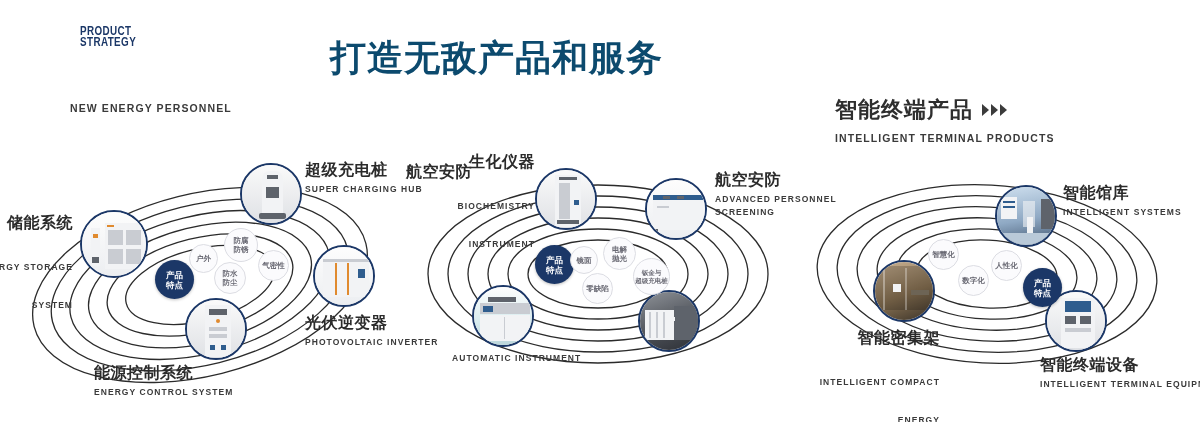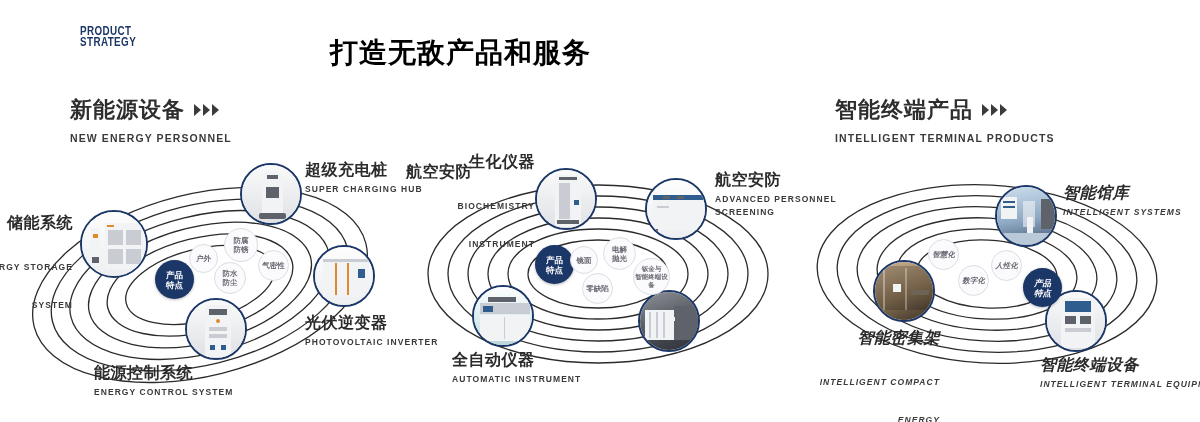--- a/index.html
+++ b/index.html
@@ -21,21 +21,21 @@
   .brand-en{
     margin-left:10px;margin-bottom:2px;
     color:#1b3767;font-size:12px;font-weight:bold;line-height:11px;
     letter-spacing:0.5px;
     transform:scaleX(0.82);transform-origin:left bottom;
     font-family:"Liberation Sans",sans-serif;
   }
   .brand-en div{white-space:nowrap;}
   .headline{
     position:absolute;left:330px;top:34px;
-    font-size:28px;font-weight:bold;color:#000000;letter-spacing:1px;
+    font-size:36px;font-weight:bold;color:#0c4a6e;letter-spacing:1px;
     font-family:"DejaVu Sans","Liberation Sans",sans-serif;
   }
 
   
   .sec-head{position:absolute;}
   .sec-cn{
     font-size:22px;font-weight:bold;color:#2e2e2e;letter-spacing:1px;
     display:flex;align-items:center;
     font-family:"DejaVu Sans","Liberation Sans",sans-serif;
   }
@@ -47,21 +47,21 @@
   }
   .sec-en{
     margin-top:7px;font-size:10.5px;color:#3a3a3a;letter-spacing:1.1px;
     font-weight:bold;font-family:"Liberation Sans",sans-serif;
   }
 
   
   .group{position:absolute;top:150px;width:400px;height:260px;}
   .g1{left:0px;}
   .g2{left:400px;}
-  .g3{left:795px;font-style:italic;}
+  .g3{left:795px;}
   .group svg.orbits{position:absolute;left:0;top:0;width:400px;height:260px;}
 
   
   .node{
     position:absolute;border-radius:50%;
     border:2px solid #1b3767;
     background:#f3f4f6;
     overflow:hidden;
     box-sizing:border-box;
   }
@@ -117,28 +117,20 @@
 
   <div class="header">
     <div class="brand-en">
       <div>PRODUCT</div>
       <div>STRATEGY</div>
     </div>
   </div>
   <div class="headline">打造无敌产品和服务</div>
 
   <div class="sec-head" style="left:70px;top:95px;">
-    <div class="sec-cn">
-      <span>新能源设备</span>
-      <span class="chev">
-          <i></i>
-          <i></i>
-          <i></i>
-        </span>
-    </div>
     <div class="sec-en">NEW ENERGY PERSONNEL</div>
   </div>
 
 
   <div class="sec-head" style="left:835px;top:95px;">
     <div class="sec-cn">
       <span>智能终端产品</span>
       <span class="chev">
           <i></i>
           <i></i>
@@ -284,21 +276,20 @@
     <div class="node" style="left:72px;top:135px;width:62px;height:62px;">
       <div class="ph ph-teal">
         <div class="mini l" style="left:6px;top:28px;width:50px;height:26px;"></div>
         <div class="mini" style="left:6px;top:16px;width:50px;height:11px;"></div>
         <div class="mini d" style="left:14px;top:10px;width:28px;height:5px;"></div>
         <div class="mini b" style="left:9px;top:19px;width:10px;height:6px;"></div>
         <div class="mini" style="left:30px;top:30px;width:1px;height:22px;"></div>
       </div>
     </div>
     <div class="lab" style="left:52px;top:200px;">
-      <div class="cn">全自动仪器</div>
       <div class="en">AUTOMATIC INSTRUMENT</div>
     </div>
 
     <div class="node" style="left:238px;top:140px;width:62px;height:62px;">
       <div class="ph ph-dark">
         <div class="mini l" style="left:5px;top:18px;width:30px;height:30px;"></div>
         <div class="mini d" style="left:34px;top:14px;width:24px;height:34px;"></div>
         <div class="mini" style="left:9px;top:20px;width:2px;height:26px;"></div>
         <div class="mini" style="left:16px;top:20px;width:2px;height:26px;"></div>
         <div class="mini" style="left:23px;top:20px;width:2px;height:26px;"></div>
@@ -308,21 +299,21 @@
 
     <div class="bub core" style="left:135px;top:95px;width:39px;height:39px;flex-direction:column;">
       <span>产品</span>
       <span>特点</span>
     </div>
     <div class="bub" style="left:170px;top:96px;width:28px;height:28px;">镜面</div>
     <div class="bub" style="left:203px;top:87px;width:33px;height:33px;white-space:pre-line;">电解
 抛光</div>
     <div class="bub" style="left:182px;top:123px;width:31px;height:31px;">零缺陷</div>
     <div class="bub" style="left:233px;top:108px;width:37px;height:37px;white-space:pre-line;font-size:6.5px;line-height:8px;">钣金与
-智能终端设备</div>
+超级充电桩</div>
   </div>
 
   <div class="group g3">
     <svg class="orbits" viewBox="0 0 400 260">
       <g fill="none" stroke="#2b2b2b" stroke-width="1.3" transform="rotate(3 192 124)">
         <ellipse cx="192" cy="124" rx="70" ry="34"></ellipse>
         <ellipse cx="192" cy="124" rx="90" ry="45"></ellipse>
         <ellipse cx="192" cy="124" rx="110" ry="56"></ellipse>
         <ellipse cx="192" cy="124" rx="130" ry="67"></ellipse>
         <ellipse cx="192" cy="124" rx="150" ry="78"></ellipse>

